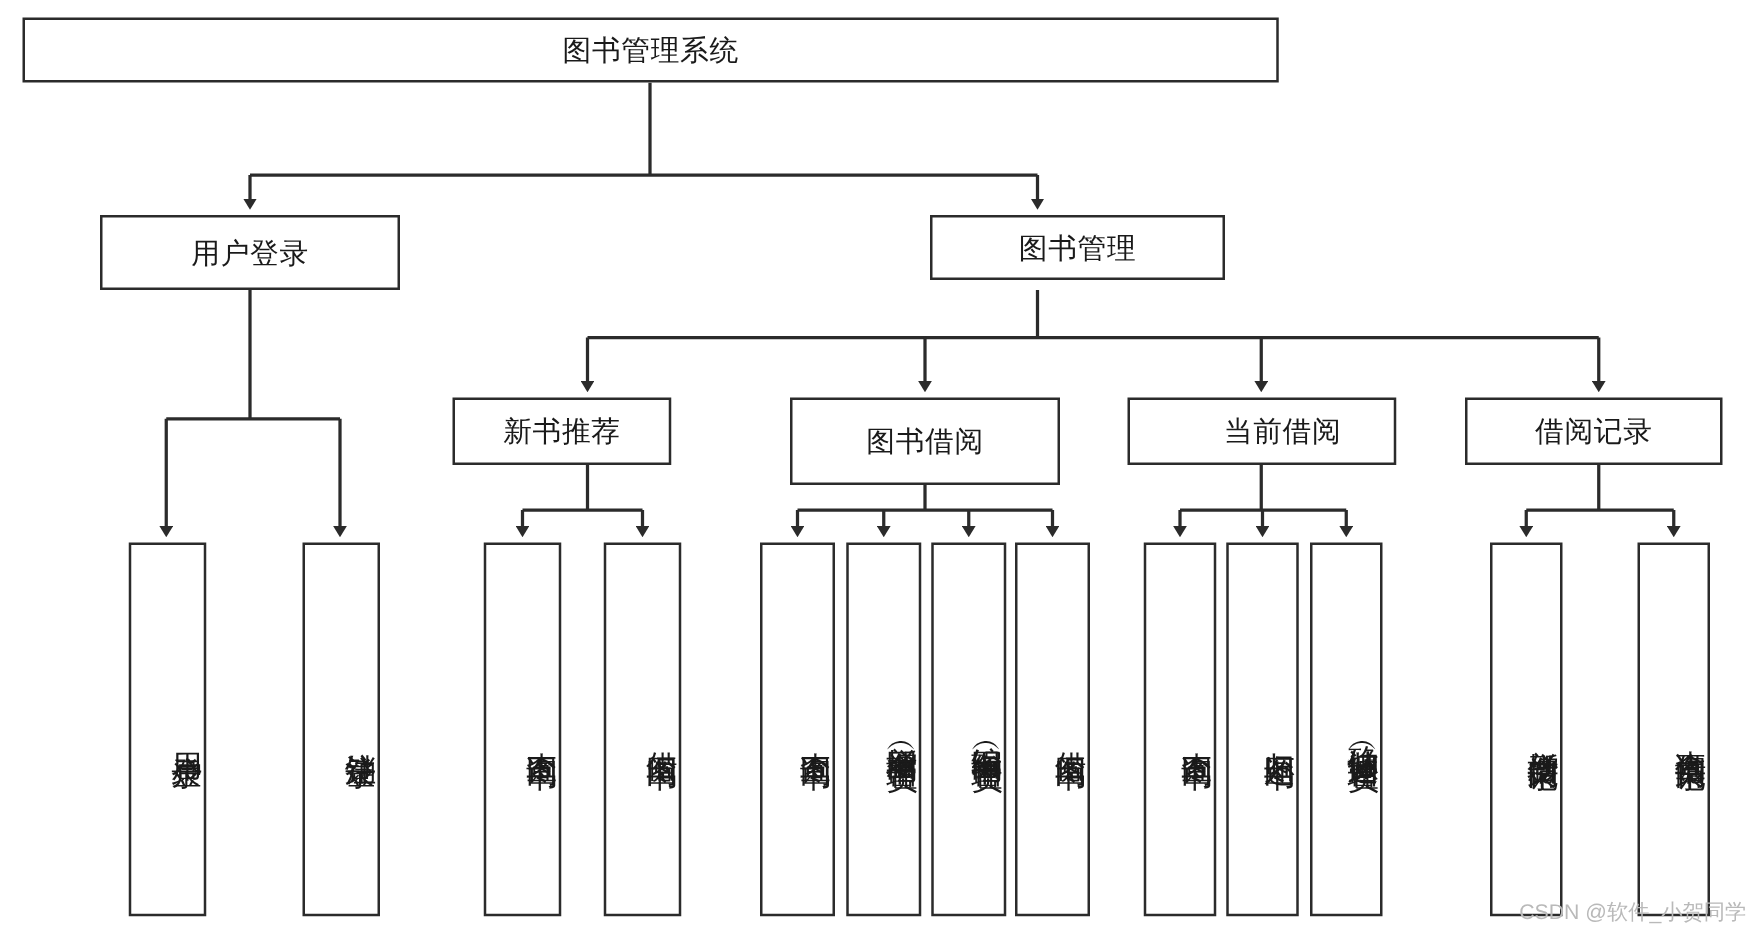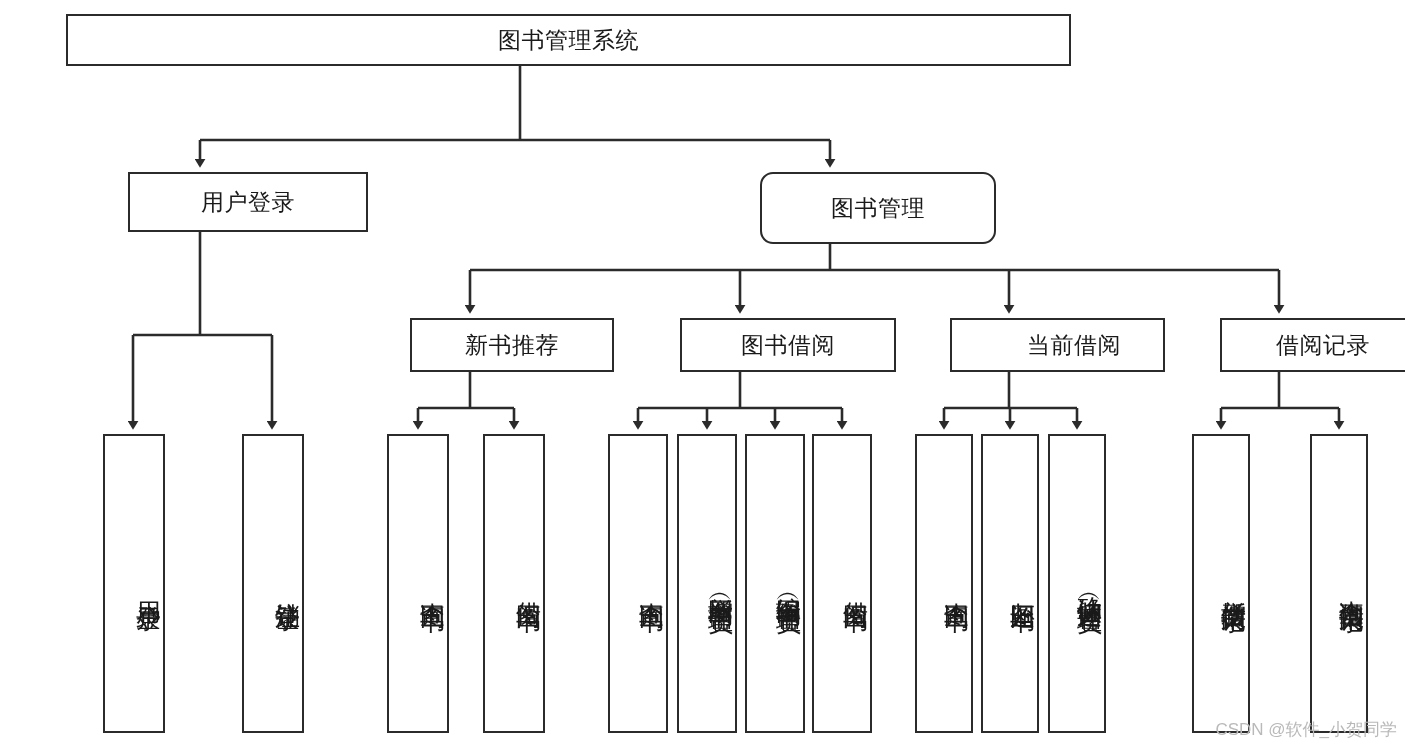--- a/index.html
+++ b/index.html
@@ -31,21 +31,20 @@
     background: #ffffff;
     display: flex;
     align-items: center;
     justify-content: center;
     color: #1a1a1a;
   }
   .node-h {
     font-size: 23px;
     letter-spacing: 0.5px;
     white-space: nowrap;
-    margin-left: 48px;
   }
   .node-root { font-size: 23px; }
   .node-v {
     writing-mode: vertical-rl;
     text-orientation: upright;
     font-size: 25px;
     line-height: 1.12;
     letter-spacing: 2px;
     padding-top: 4px;
     align-items: flex-start;
@@ -114,24 +113,24 @@
       <path d="M1279,372 L1279,408"></path>
       <path d="M1221,408 L1339,408"></path>
       <path d="M1221,408 L1221,422" marker-end="url(#arrow)"></path>
       <path d="M1339,408 L1339,422" marker-end="url(#arrow)"></path>
     </g>
   </svg>
 
   <div class="node node-h node-root" style="left:18px; top:14px; width:1005px; height:52px;">图书管理系统</div>
 
   <div class="node node-h" style="left:80px; top:172px; width:240px; height:60px;">用户登录</div>
-  <div class="node node-h" style="left:712px; top:172px; width:236px; height:72px;border-radius:13px;">图书管理</div>
+  <div class="node node-h" style="left:744px; top:172px; width:236px; height:52px;">图书管理</div>
 
-  <div class="node node-h" style="left:362px; top:318px; width:204px; height:54px;">新书推荐</div>
-  <div class="node node-h" style="left:632px; top:318px; width:216px; height:54px;">图书借阅</div>
+  <div class="node node-h" style="left:362px; top:318px; width:175px; height:54px;">新书推荐</div>
+  <div class="node node-h" style="left:632px; top:318px; width:216px; height:70px;">图书借阅</div>
   <div class="node node-h" style="left:902px; top:318px; width:215px; height:54px;padding-left:33px;">当前借阅</div>
   <div class="node node-h" style="left:1172px; top:318px; width:206px; height:54px;">借阅记录</div>
 
   <div class="node node-v" style="left:103px; top:434px; width:62px; height:299px;">用户登录</div>
   <div class="node node-v" style="left:242px; top:434px; width:62px; height:299px;">注销登录</div>
 
   <div class="node node-v" style="left:387px; top:434px; width:62px; height:299px;">查询图书</div>
   <div class="node node-v" style="left:483px; top:434px; width:62px; height:299px;">借阅图书</div>
 
   <div class="node node-v" style="left:608px; top:434px; width:60px; height:299px;">查询图书</div>

